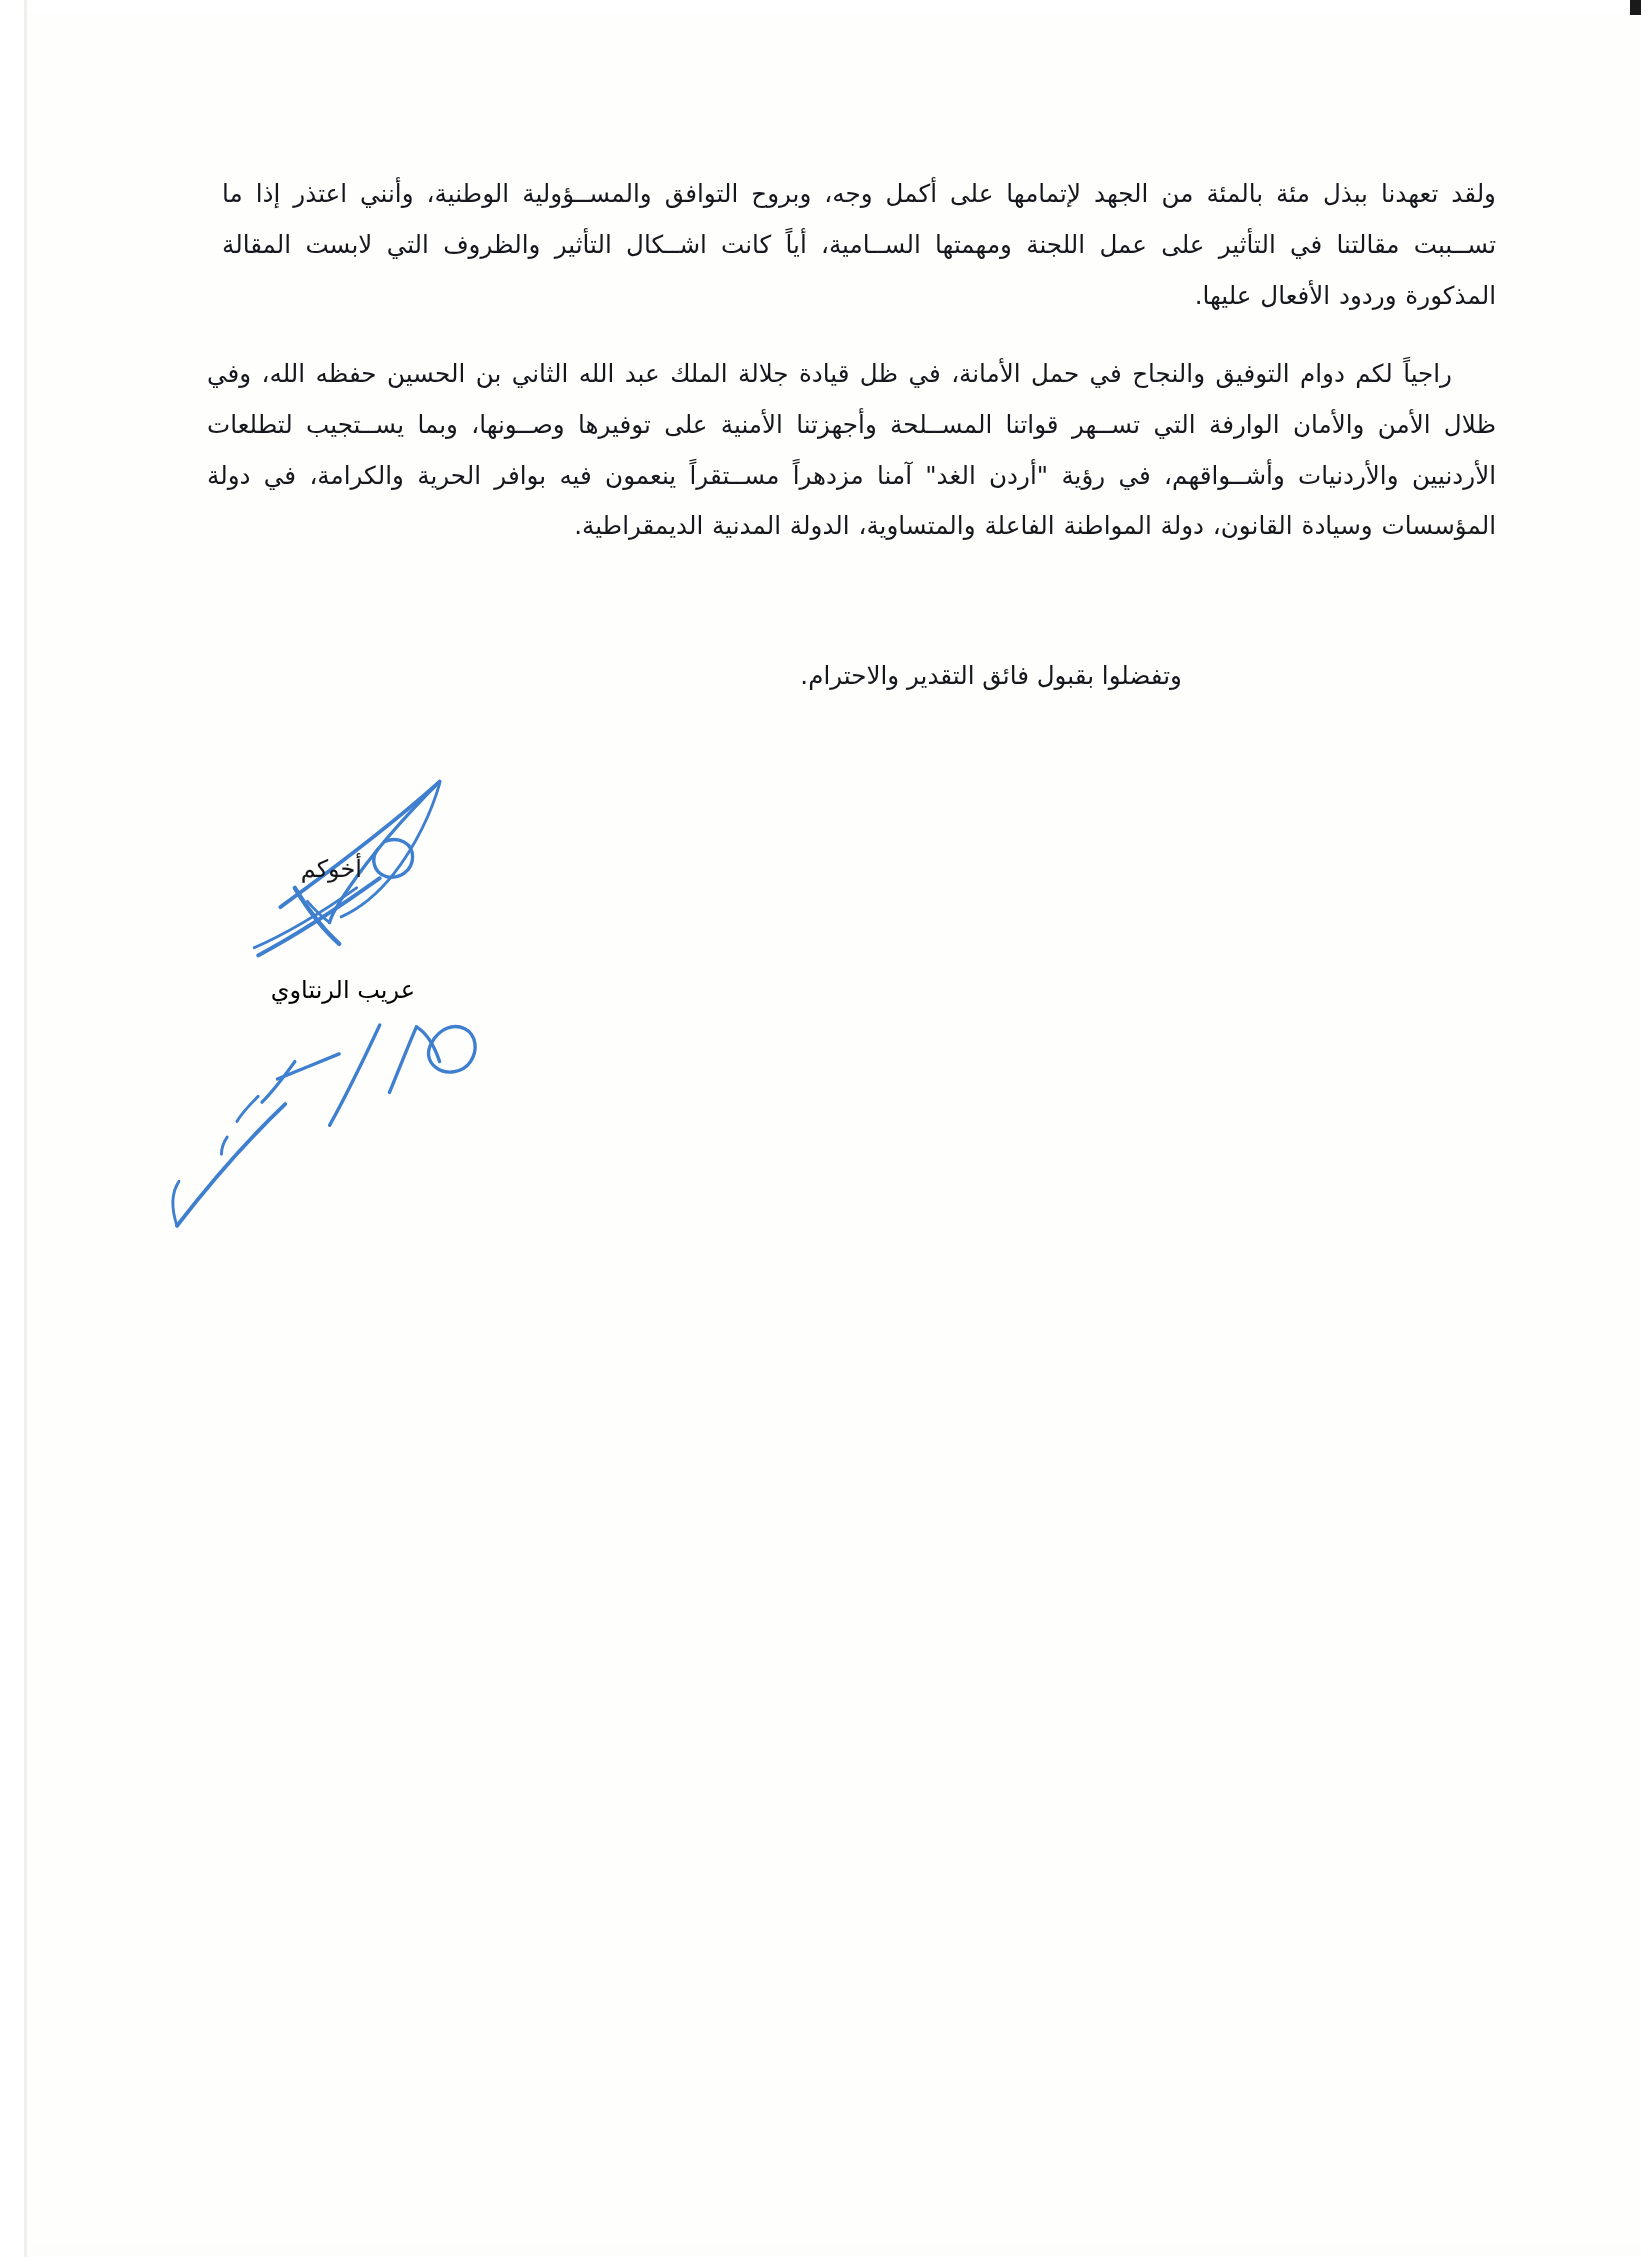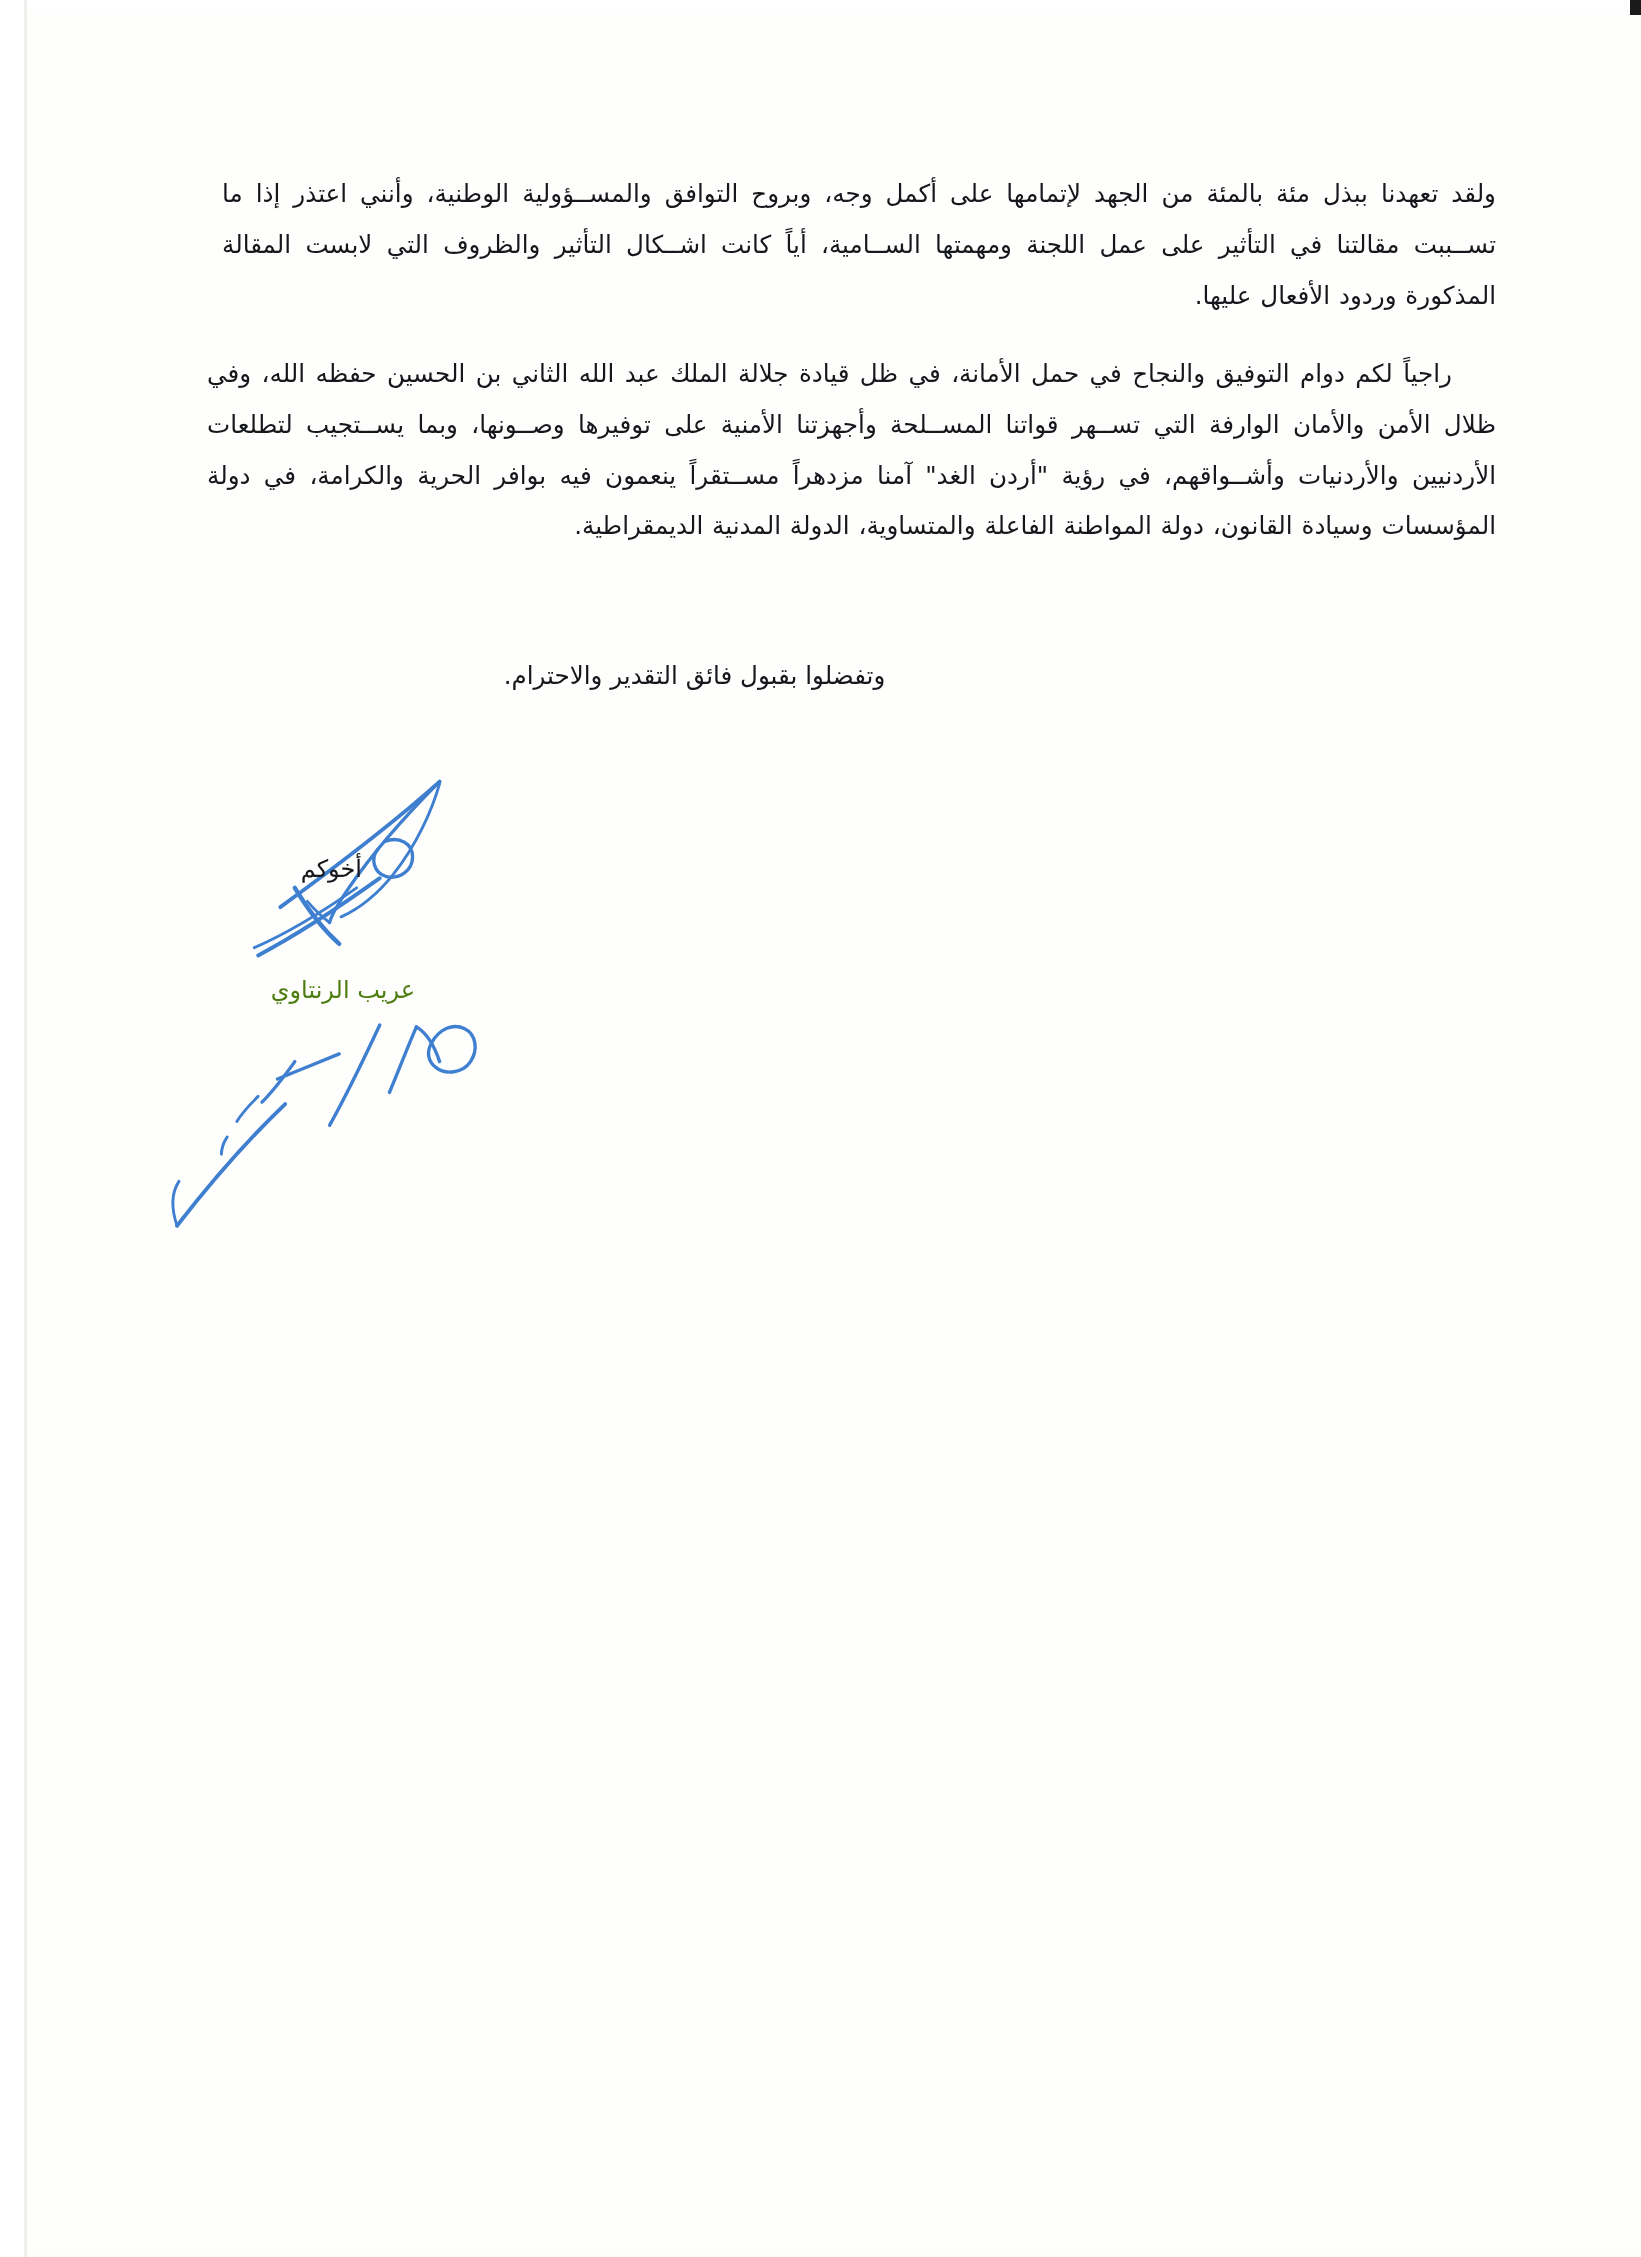--- a/index.html
+++ b/index.html
@@ -89,21 +89,21 @@
     width: 1289px;
     margin-top: 27px;
     text-indent: 44px;
   }
 
   .closing-line {
     position: absolute;
     left: 0;
     top: 492px;
     width: 975px;
-    text-align: center;
+    text-align: right;
     font-size: 24.6px;
     font-family: "DejaVu Sans", sans-serif;
     color: #15171c;
     direction: rtl;
   }
 
   
   .sig-area {
     position: absolute;
     left: 126px;
@@ -120,21 +120,21 @@
     color: #15171c;
     font-family: Liberation Serif, serif;
     direction: rtl;
     white-space: nowrap;
   }
   .sig-label-name {
     position: absolute;
     right: 237px;
     top: 204px;
     font-size: 24px;
-    color: #4d7c0f;
+    color: #000000;
     font-family: "DejaVu Sans", sans-serif;
     direction: rtl;
     white-space: nowrap;
   }
 
   .sig-ink {
     position: absolute;
     left: 0;
     top: 0;
     width: 502px;

